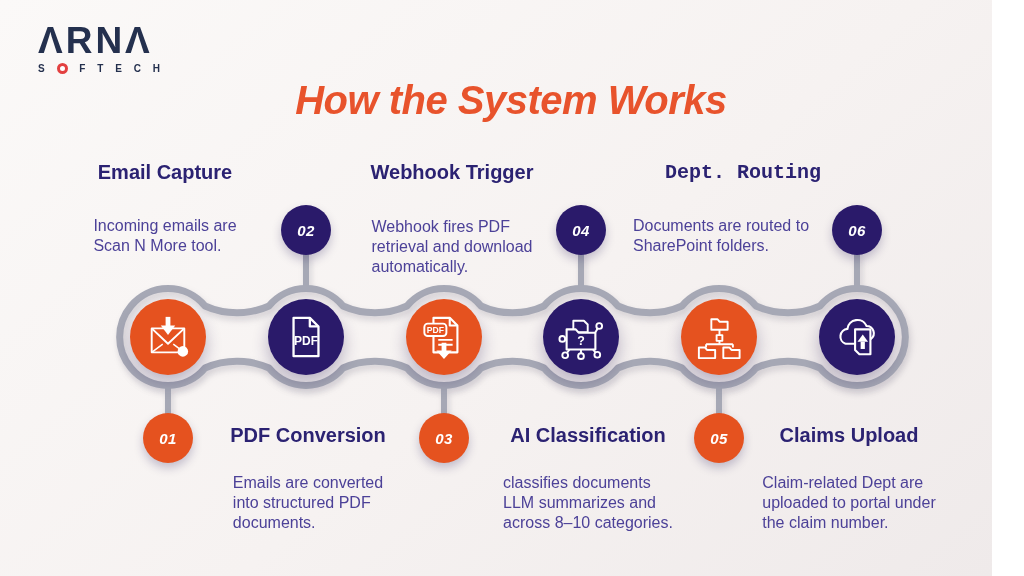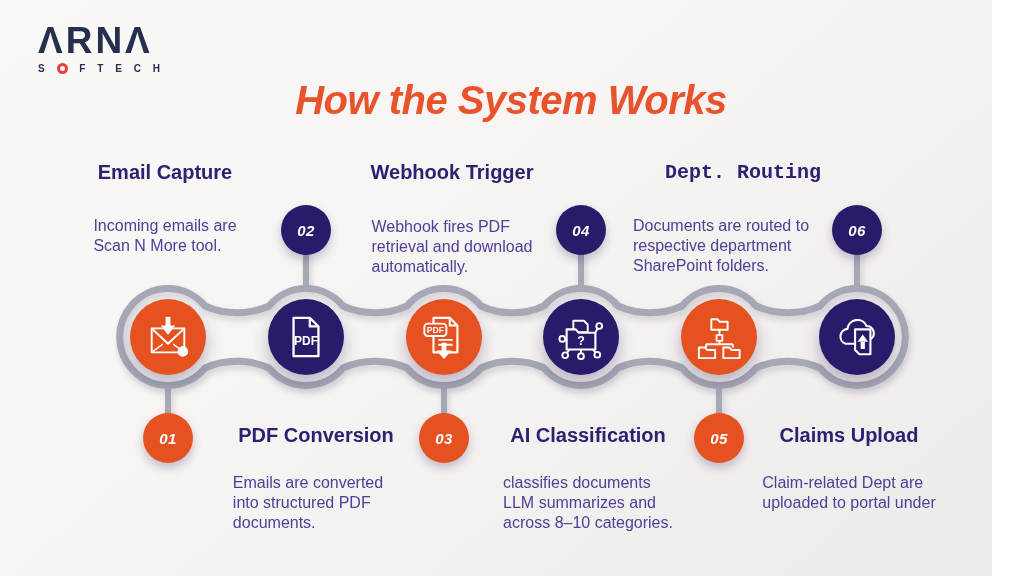--- a/index.html
+++ b/index.html
@@ -200,37 +200,37 @@
   <div class="step-heading" style="left:452px;top:161px;">Webhook Trigger</div>
   <div class="step-desc" style="left:452px;top:201px;margin-top:16px;">
     <span>Webhook fires PDF</span>
     <span>retrieval and download</span>
     <span>automatically.</span>
   </div>
 
   <div class="step-heading" style="left:743px;top:161px;font-family:Liberation Mono, monospace;">Dept. Routing</div>
   <div class="step-desc" style="left:721px;top:216px;">
     <span>Documents are routed to</span>
-    <span>respective department</span>
     <span>SharePoint folders.</span>
   </div>
 
-  <div class="step-heading" style="left:308px;top:424px;margin-left:8px;">PDF Conversion</div>
+  <div class="step-heading" style="left:308px;top:424px;">PDF Conversion</div>
   <div class="step-desc" style="left:308px;top:473px;">
     <span>Emails are converted</span>
     <span>into structured PDF</span>
     <span>documents.</span>
   </div>
 
   <div class="step-heading" style="left:588px;top:424px;">AI Classification</div>
   <div class="step-desc" style="left:588px;top:473px;">
     <span>classifies documents</span>
     <span>LLM summarizes and</span>
     <span>across 8–10 categories.</span>
   </div>
 
   <div class="step-heading" style="left:849px;top:424px;">Claims Upload</div>
   <div class="step-desc" style="left:849px;top:473px;">
     <span>Claim-related Dept are</span>
     <span>uploaded to portal under</span>
+    <span>the claim number.</span>
   </div>
 
 </div>
 
 </body></html>

